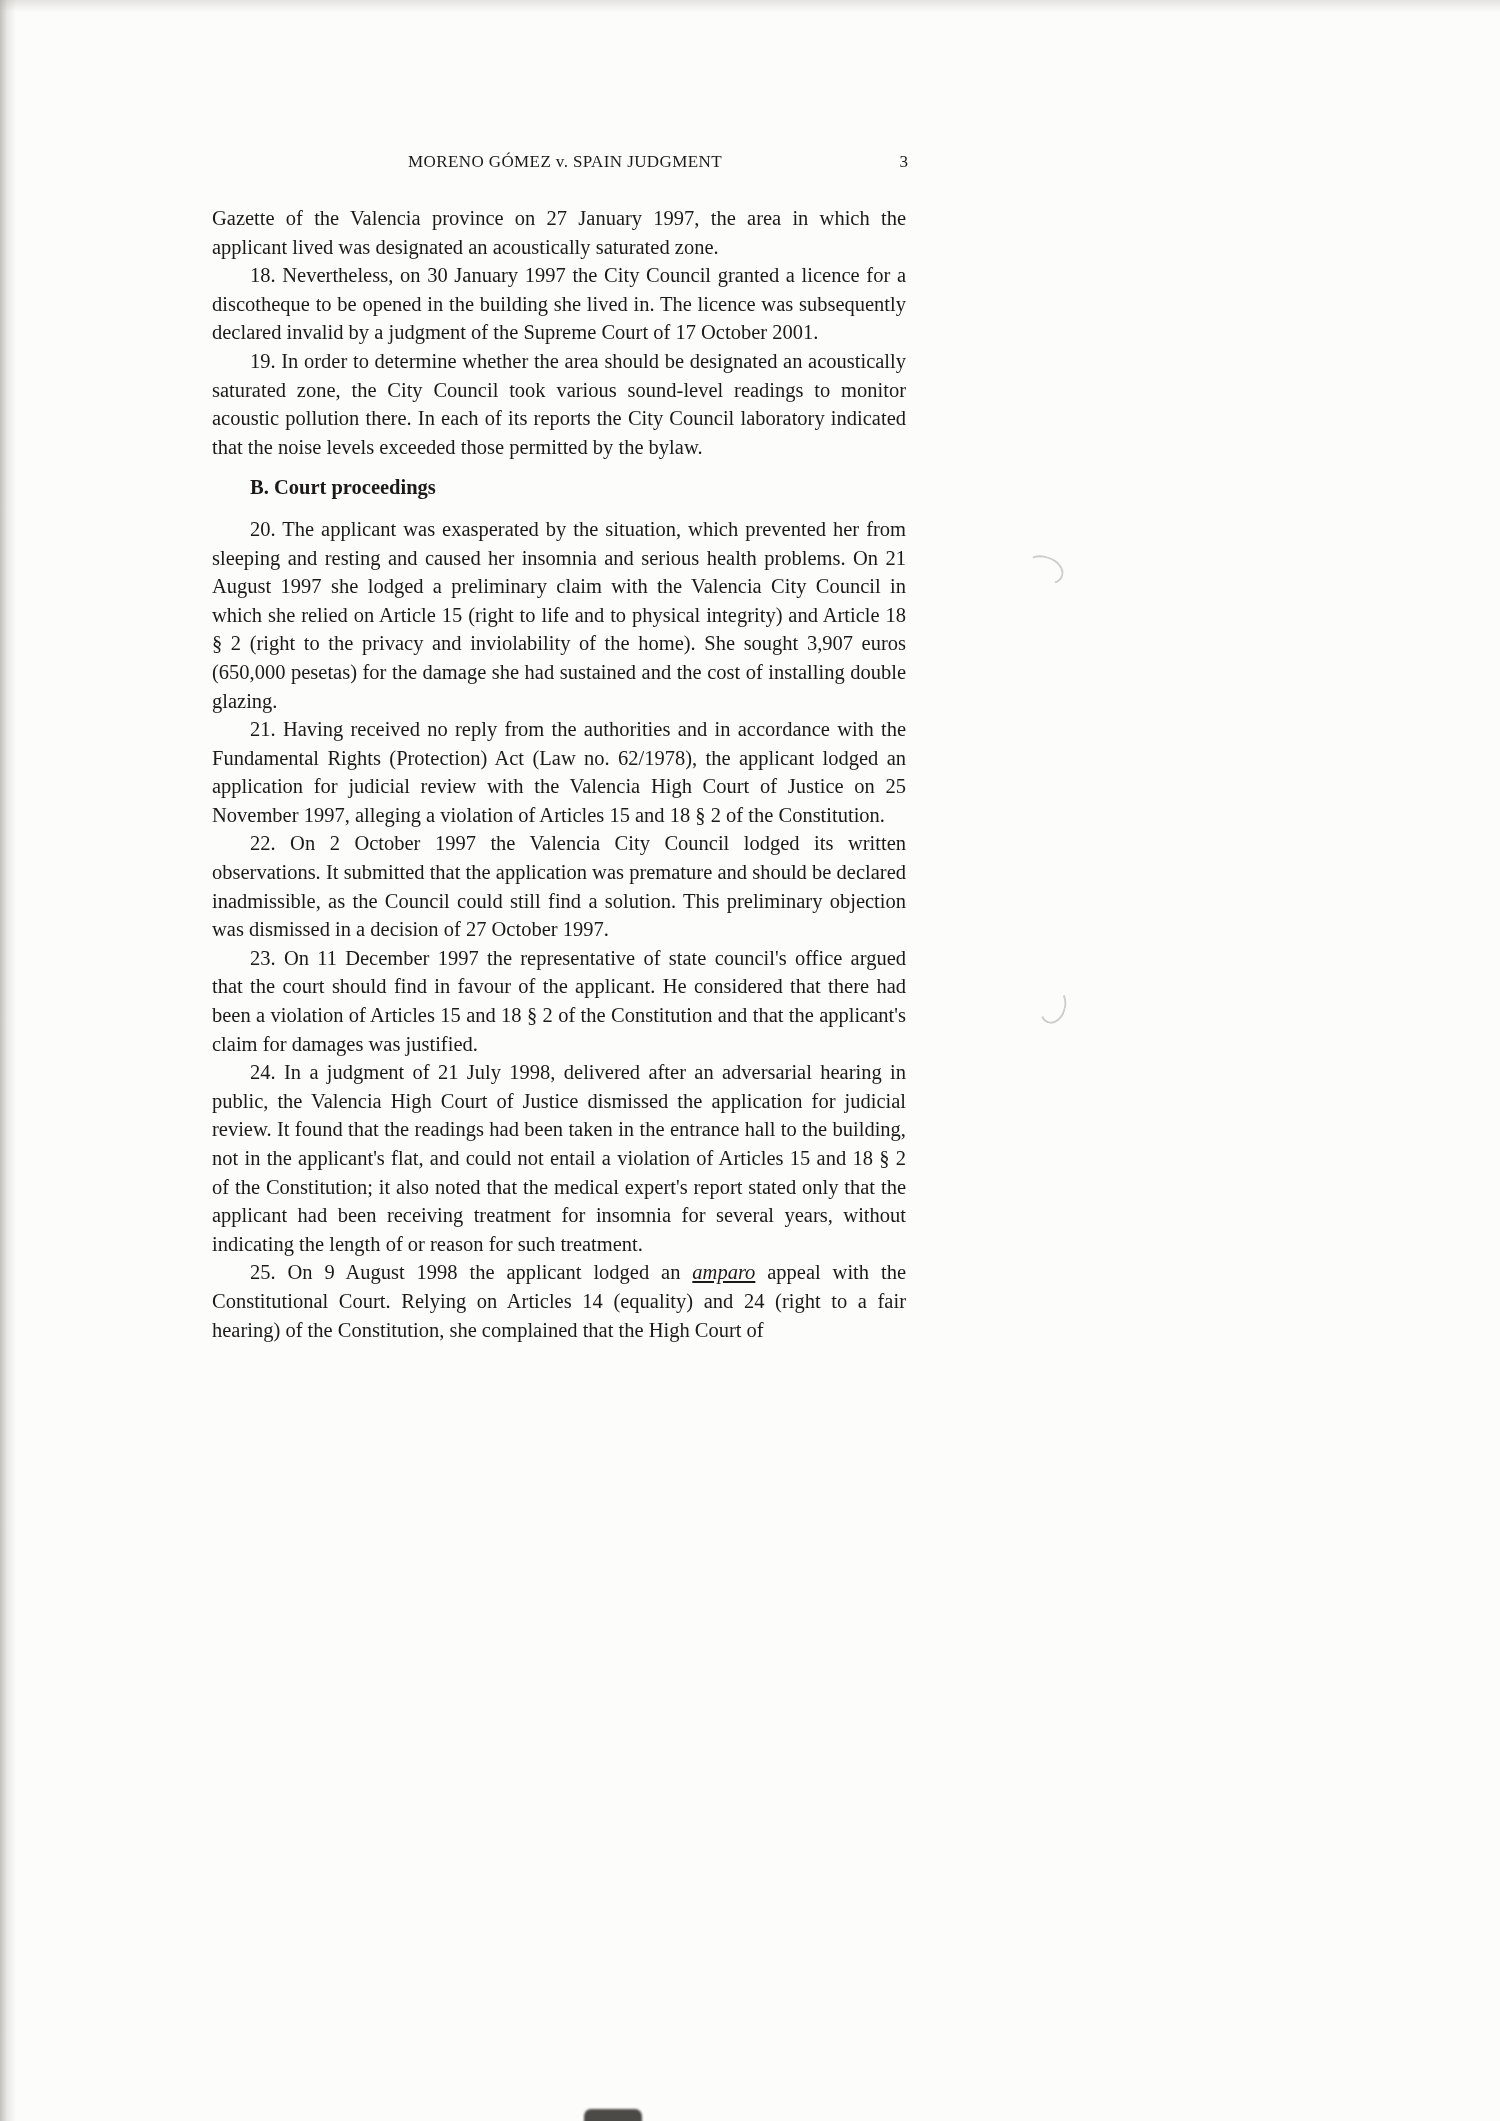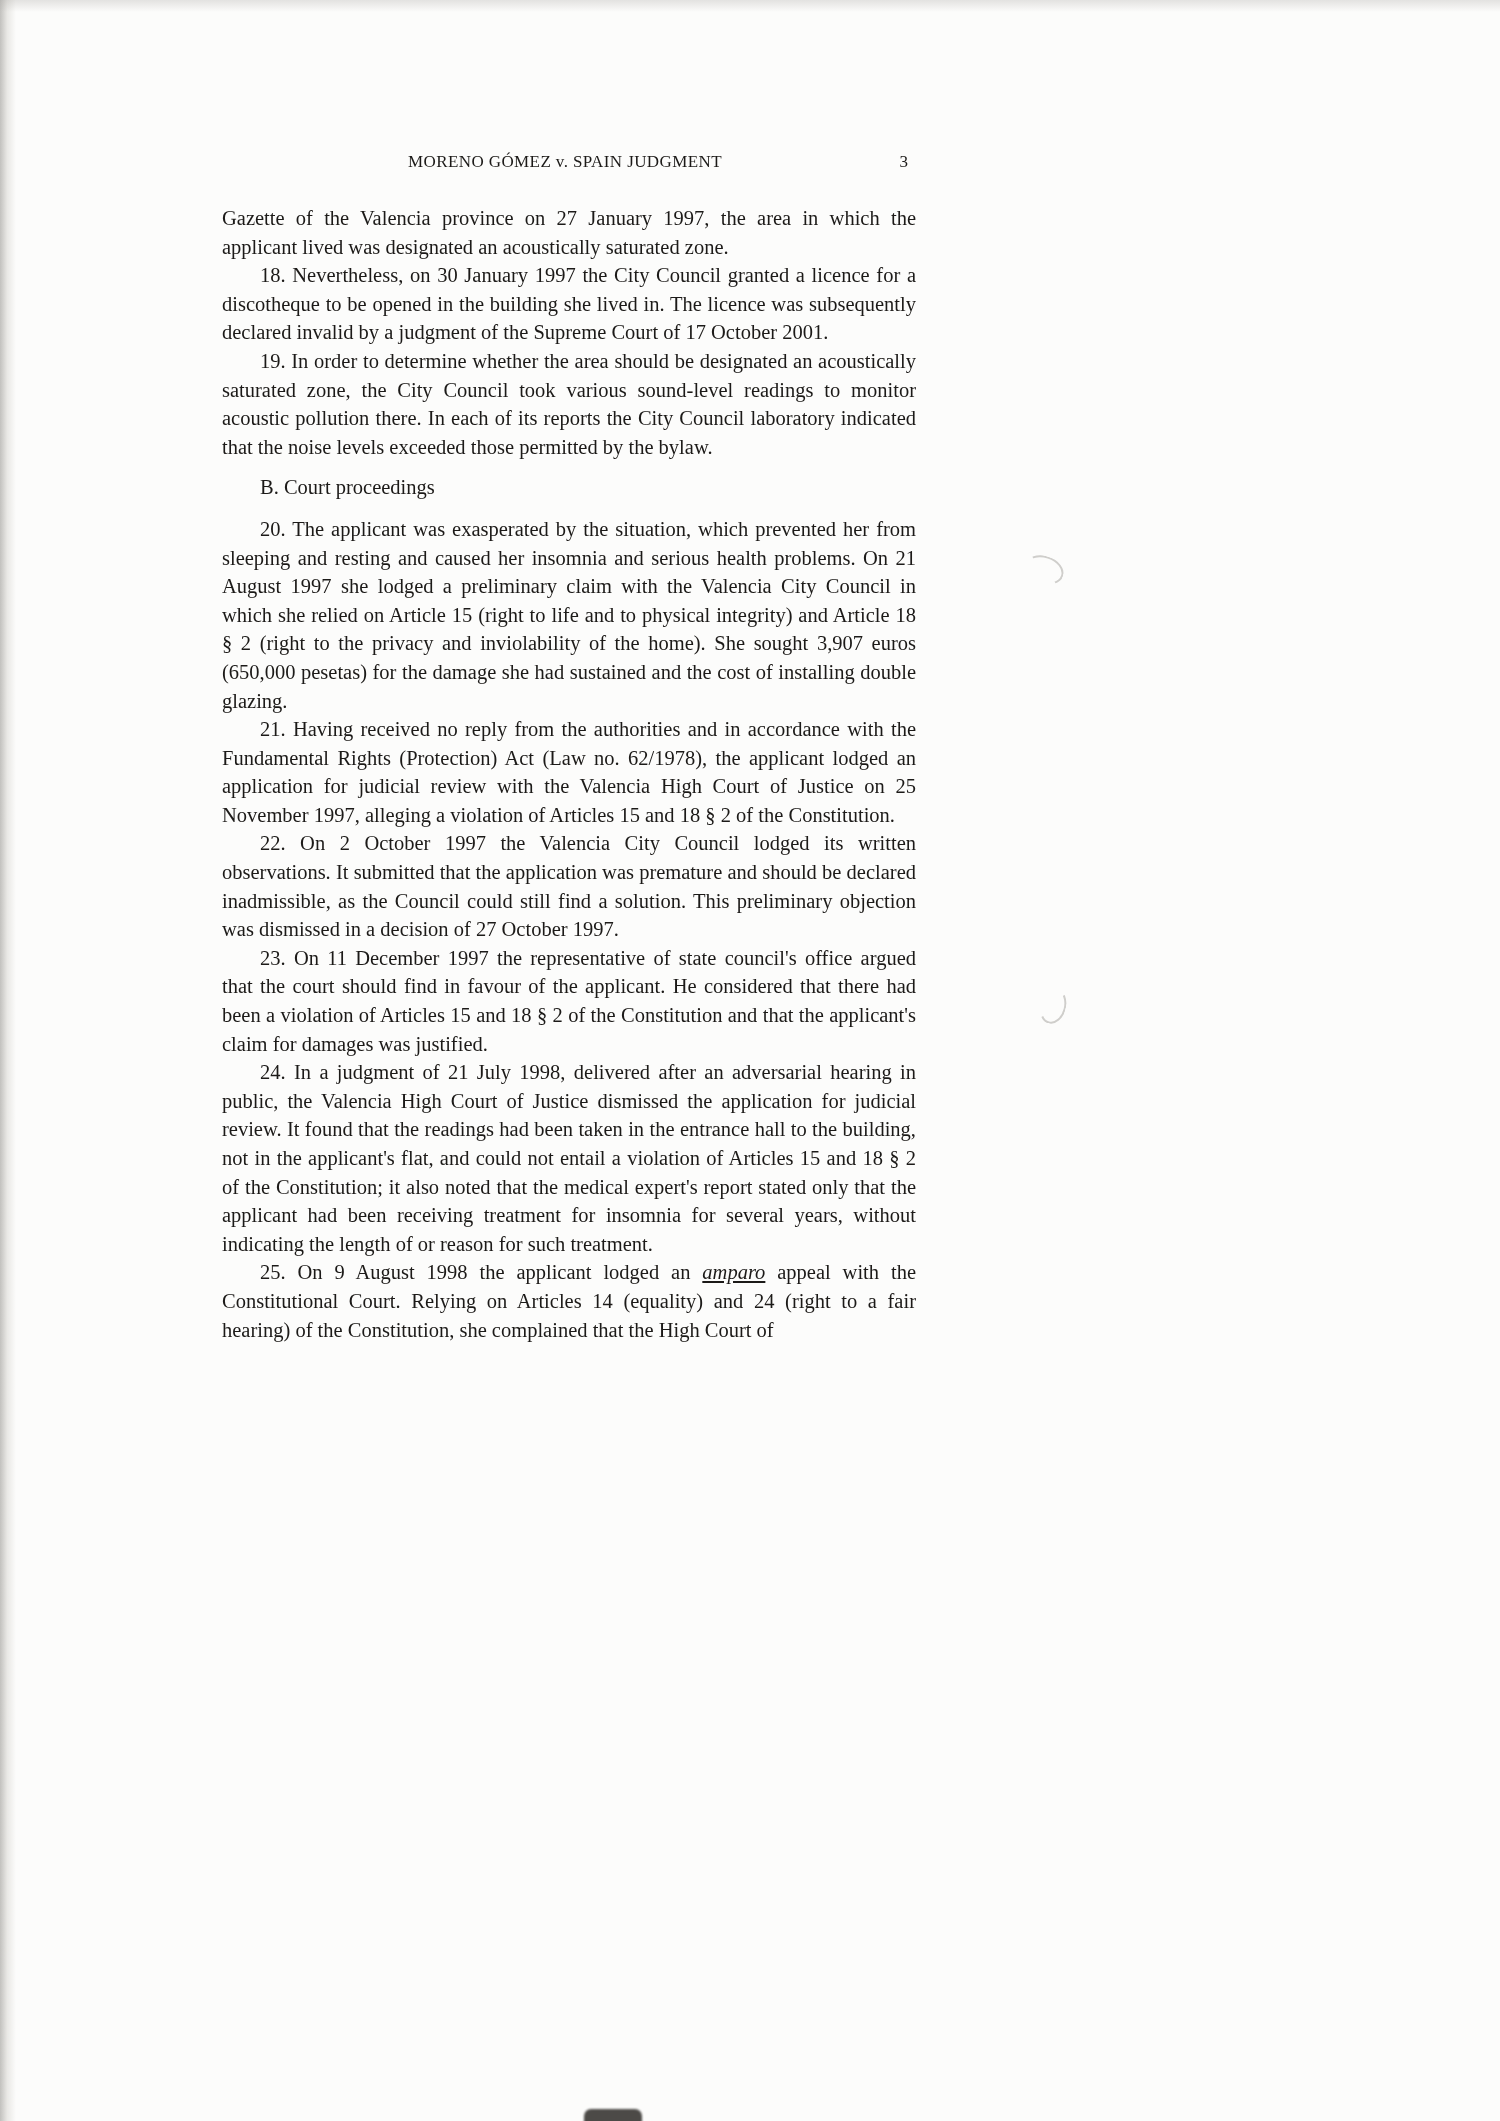--- a/index.html
+++ b/index.html
@@ -58,38 +58,38 @@
   }
   .page-number {
     position: absolute;
     right: 4px;
     top: 0;
     font-size: 17px;
   }
   
   .document-body {
     position: absolute;
-    left: 222px;
+    left: 212px;
     top: 204px;
     width: 694px;
   }
   .para {
     margin: 0;
     font-size: 20.5px;
     line-height: 28.6px;
     text-align: justify;
     color: var(--ink);
   }
   .para.indent {
     text-indent: 38px;
   }
   .section-heading {
     font-size: 20.5px;
     line-height: 28.6px;
-    font-weight: normal;
+    font-weight: bold;
     margin: 12px 0 13px 38px;
     color: var(--ink);
   }
   .para em {
     font-style: italic;
     text-decoration: underline;
   }
   
   .artifact-arc1 {
     position: absolute;

